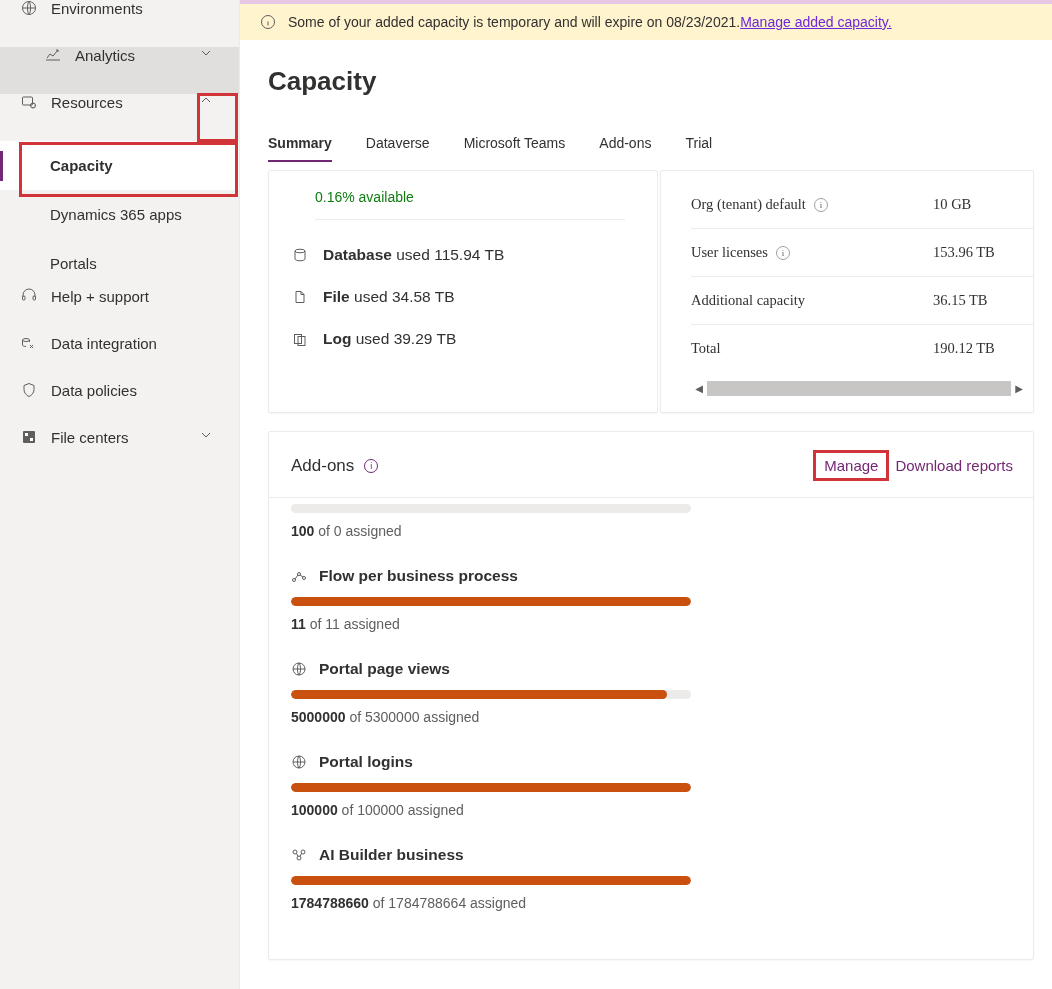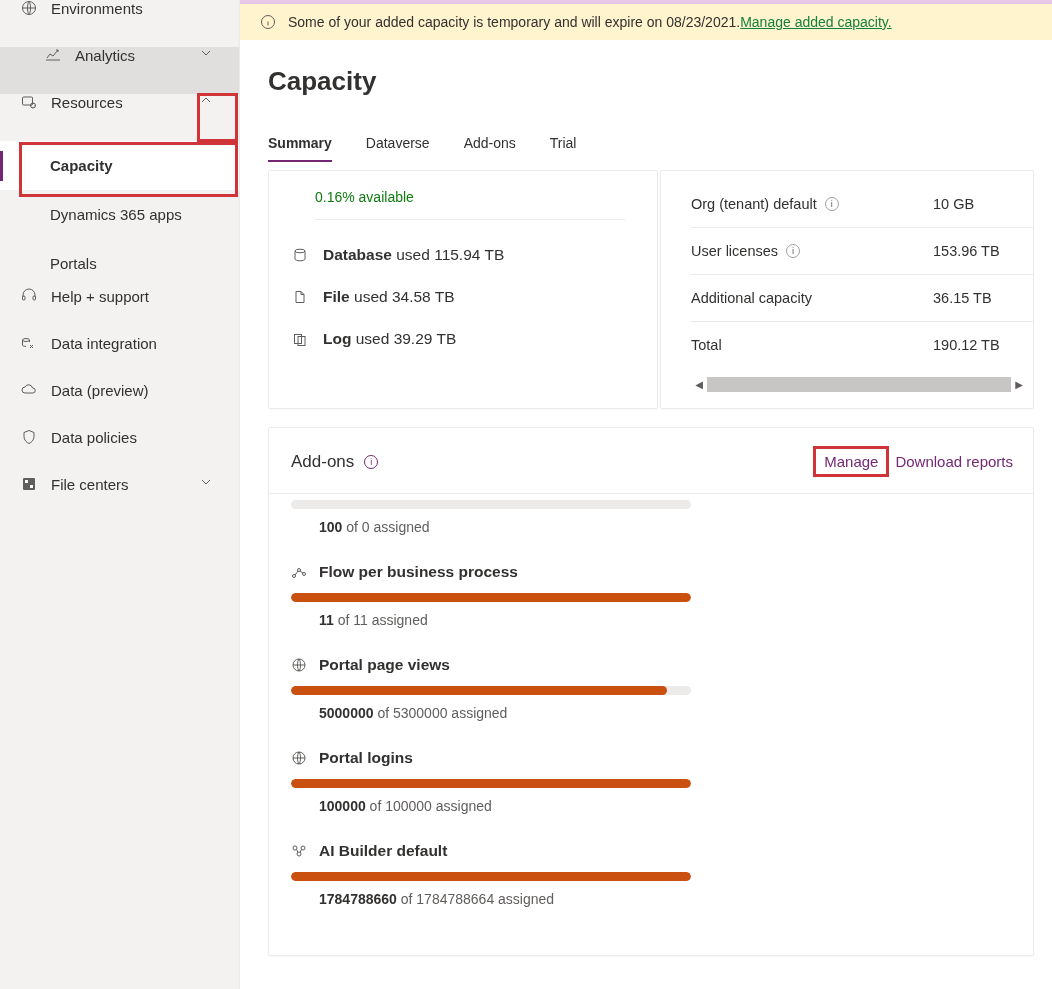--- a/index.html
+++ b/index.html
@@ -83,21 +83,21 @@
   .purplebar { height: 4px; background: #e6c7e6; }
   .banner {
     background: #fff4ce;
     display: flex;
     align-items: center;
     padding: 10px 20px;
     font-size: 14px;
     color: #323130;
   }
   .banner .info-ic { margin-right: 12px; color: #605e5c; }
-  .banner a { color: #15803d; text-decoration: underline; }
+  .banner a { color: #6d28d9; text-decoration: underline; }
 
   .content { flex: 1; padding: 20px 18px 0 28px; overflow-y: auto; }
   h1.page-title { font-size: 26px; font-weight: 600; margin: 6px 0 30px; }
 
   .tabs {
     display: flex;
     gap: 34px;
     border-bottom: 1px solid transparent;
     margin-bottom: 0;
   }
@@ -146,20 +146,21 @@
   .usage-line .rest { font-size: 15.5px; }
 
   .table {
     font-size: 14.5px;
   }
   .trow {
     display: flex;
     align-items: center;
     border-bottom: 1px solid #edebe9;
     padding: 15px 0;
+    font-family: Liberation Serif, serif;
   }
   .trow.total { border-bottom: none; }
   .trow .tlabel { flex: 1; color: #323130; display:flex; align-items:center; gap:8px; }
   .trow .tval { width: 100px; }
   .info-circ {
     display: inline-flex;
     width: 14px; height: 14px;
     border: 1px solid #a19f9d;
     border-radius: 50%;
     align-items: center; justify-content: center;
@@ -231,21 +232,21 @@
     margin-bottom: 10px;
   }
   .addon .bar .fill {
     height: 100%;
     background: #ca5010;
     border-radius: 5px;
   }
   .addon .caption {
     font-size: 14px; color: #605e5c;
   }
-  .addon .caption b { color: #323130; font-weight: 600; margin-left: 28px; }
+  .addon .caption b { color: #323130; font-weight: 600; }
 
   svg { display: block; }
 </style>
 </head>
 <body>
 
 <div class="container">
 
   <nav class="sidebar">
     <div class="sb-item">
@@ -312,28 +313,20 @@
             <path d="M1.5 5v5c0 .8 1.6 1.5 3.5 1.5"></path>
             <path d="M8.5 5v2"></path>
             <path d="M9 10l3 3M12 10l-3 3"></path>
           </svg>
       </span>
       <span class="label">Data integration</span>
     </div>
     <div class="sb-item">
       <span class="icon">
         <svg width="16" height="16" viewBox="0 0 16 16" fill="none" stroke="currentColor" stroke-width="1">
-            <path d="M4 11a3 3 0 010-6 4 4 0 017.5 1A2.5 2.5 0 0112 11H4z"></path>
-          </svg>
-      </span>
-      <span class="label">Data (preview)</span>
-    </div>
-    <div class="sb-item">
-      <span class="icon">
-        <svg width="16" height="16" viewBox="0 0 16 16" fill="none" stroke="currentColor" stroke-width="1">
             <path d="M8 1.5l5 2v4c0 3.5-2.5 6-5 7-2.5-1-5-3.5-5-7V3.5l5-2z"></path>
           </svg>
       </span>
       <span class="label">Data policies</span>
     </div>
     <div class="sb-item">
       <span class="icon">
         <svg width="16" height="16" viewBox="0 0 16 16" fill="currentColor">
             <rect x="2" y="2" width="12" height="12" rx="1"></rect>
             <rect x="4" y="4" width="3" height="3" fill="#fff"></rect>
@@ -361,20 +354,21 @@
       <span>Some of your added capacity is temporary and will expire on 08/23/2021. </span>
       <a href="#">Manage added capacity.</a>
     </div>
 
     <div class="content">
       <h1 class="page-title">Capacity</h1>
 
       <div class="tabs">
         <div class="tab active">Summary</div>
         <div class="tab">Dataverse</div>
+        <div class="tab">Microsoft Teams</div>
         <div class="tab">Add-ons</div>
         <div class="tab">Trial</div>
       </div>
 
       <div class="cards-row">
         <div class="card card1">
           <div class="avail">0.16% available</div>
           <div class="divider"></div>
           <div class="usage-line">
             <span class="ic">
@@ -512,21 +506,21 @@
             <div class="addon">
               <div class="arow">
                 <span class="ic">
                   <svg width="16" height="14" viewBox="0 0 16 14" fill="none" stroke="currentColor" stroke-width="1">
                     <circle cx="4" cy="4" r="2"></circle>
                     <circle cx="12" cy="4" r="2"></circle>
                     <circle cx="8" cy="10" r="2"></circle>
                     <path d="M5.5 5.5L7 8.5M10.5 5.5L9 8.5"></path>
                   </svg>
                 </span>
-                <span>AI Builder default</span>
+                <span>AI Builder business</span>
               </div>
               <div class="bar">
                 <div class="fill" style="width:100%"></div>
               </div>
               <div class="caption"><b>1784788660</b> of 1784788664 assigned</div>
             </div>
           </div>
       </div>
 
     </div>

